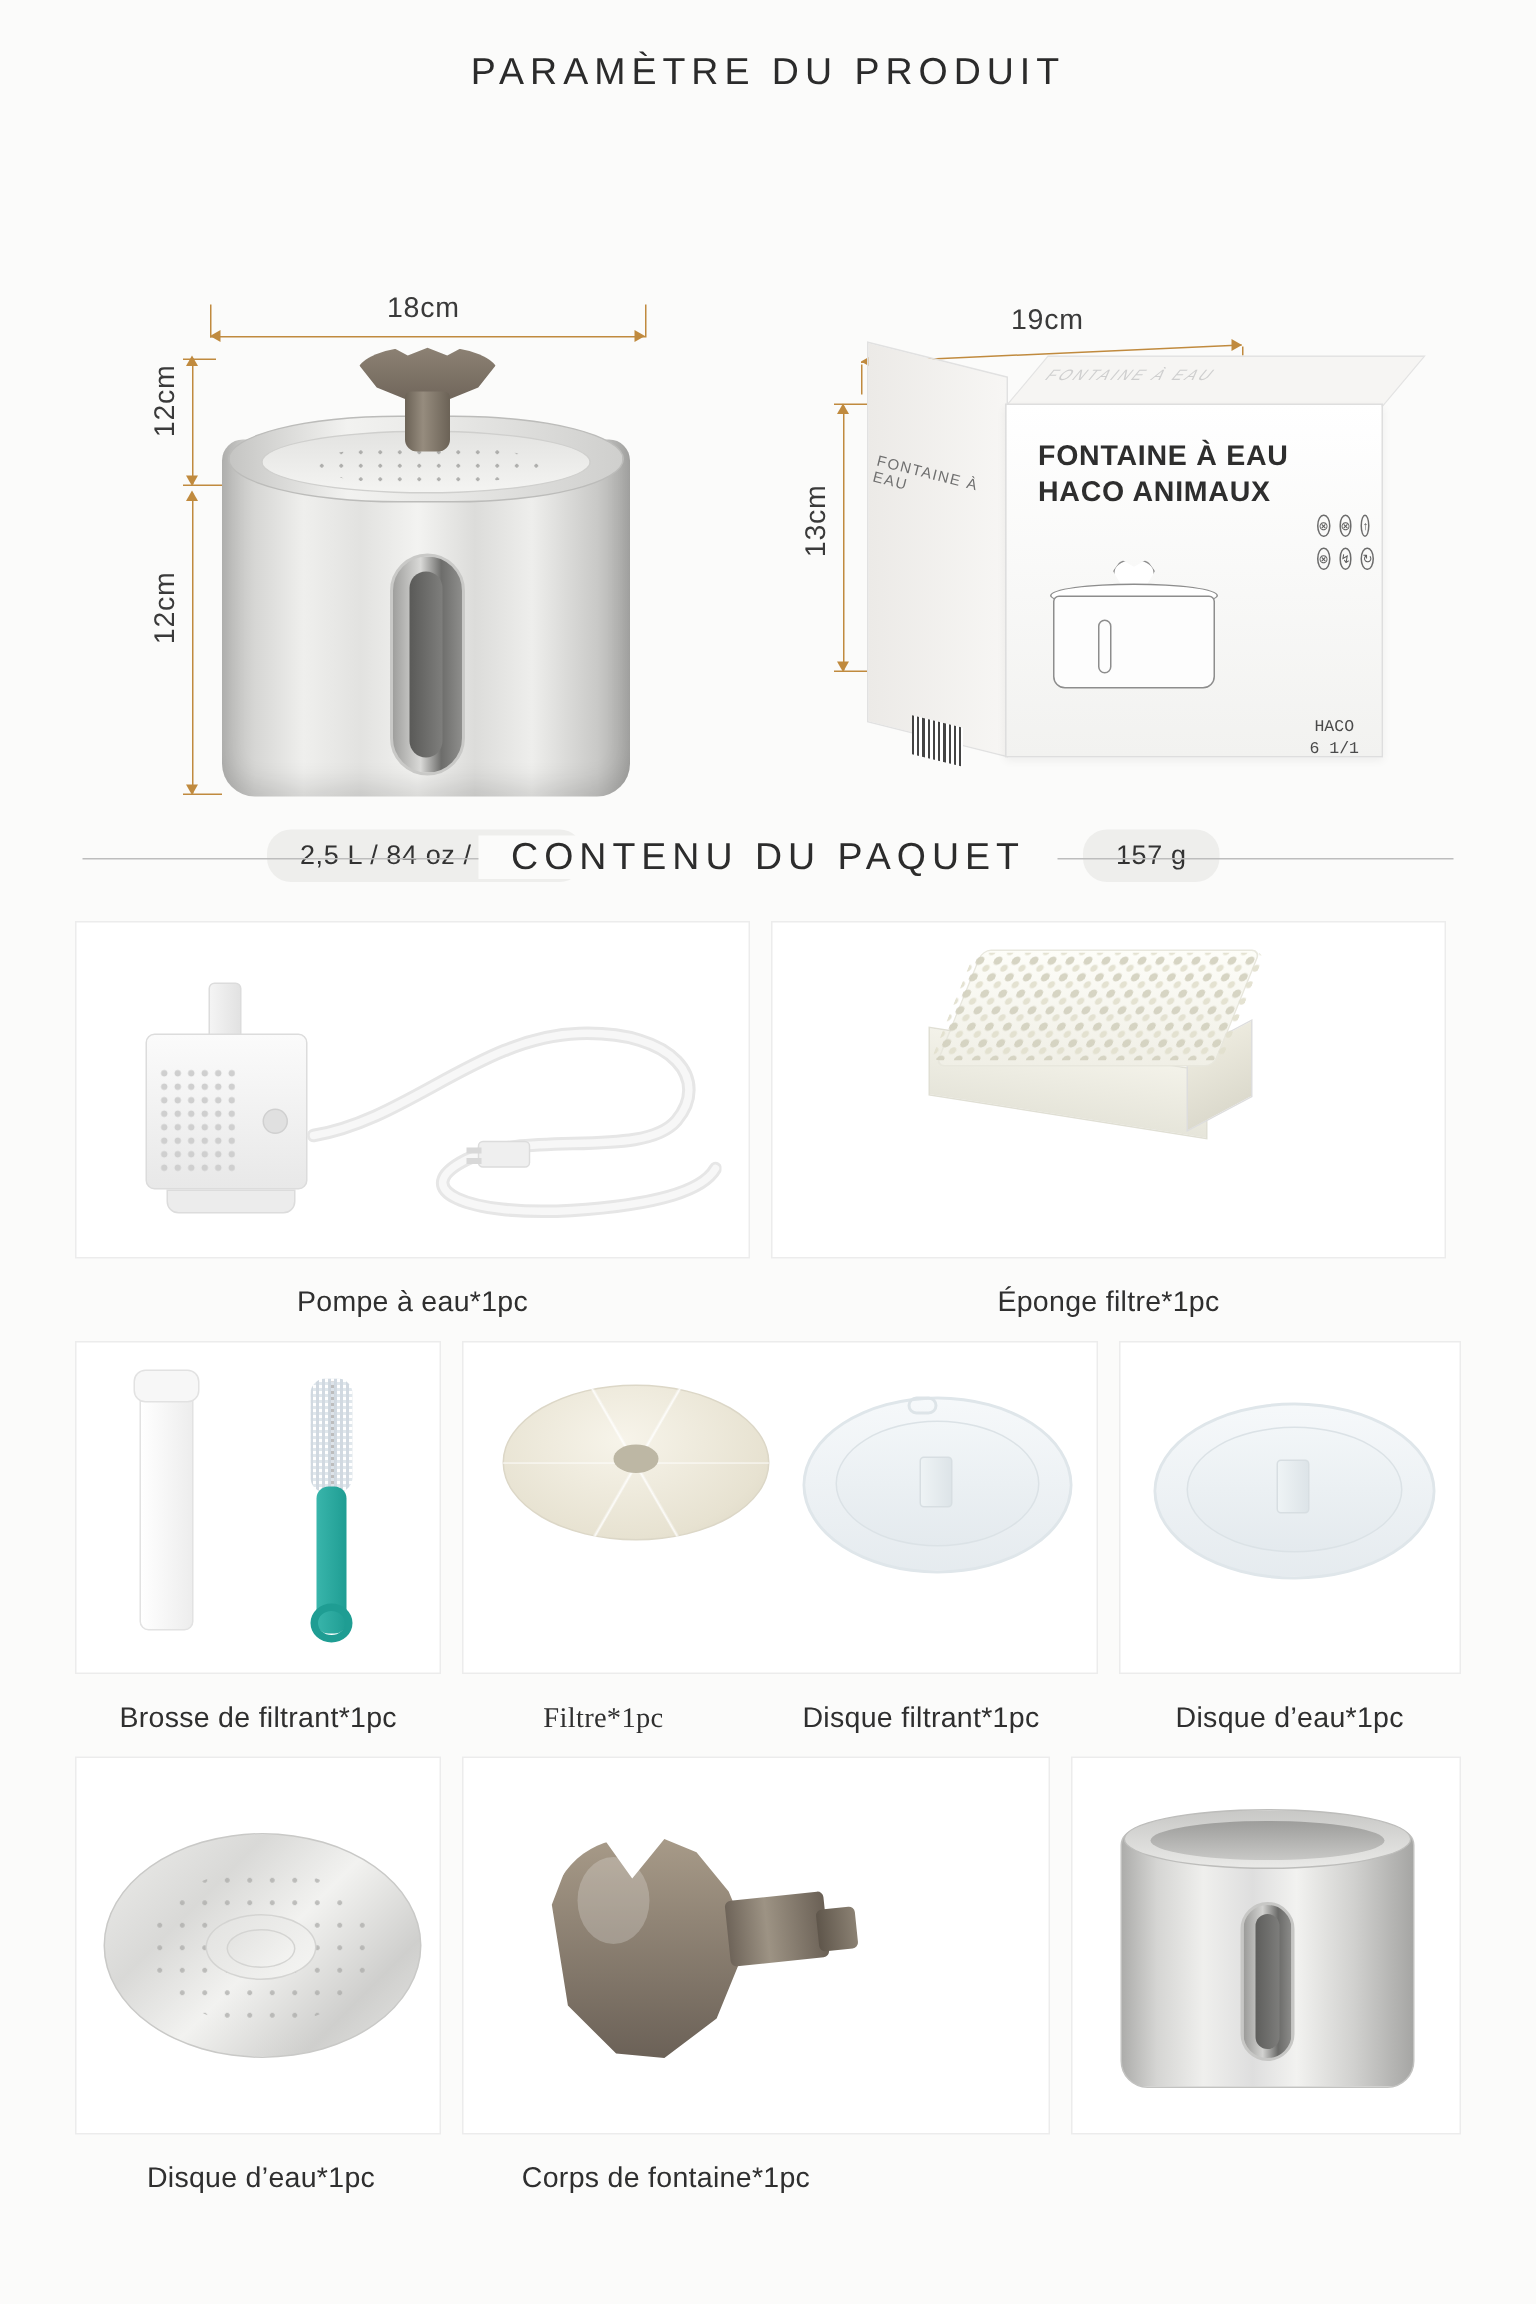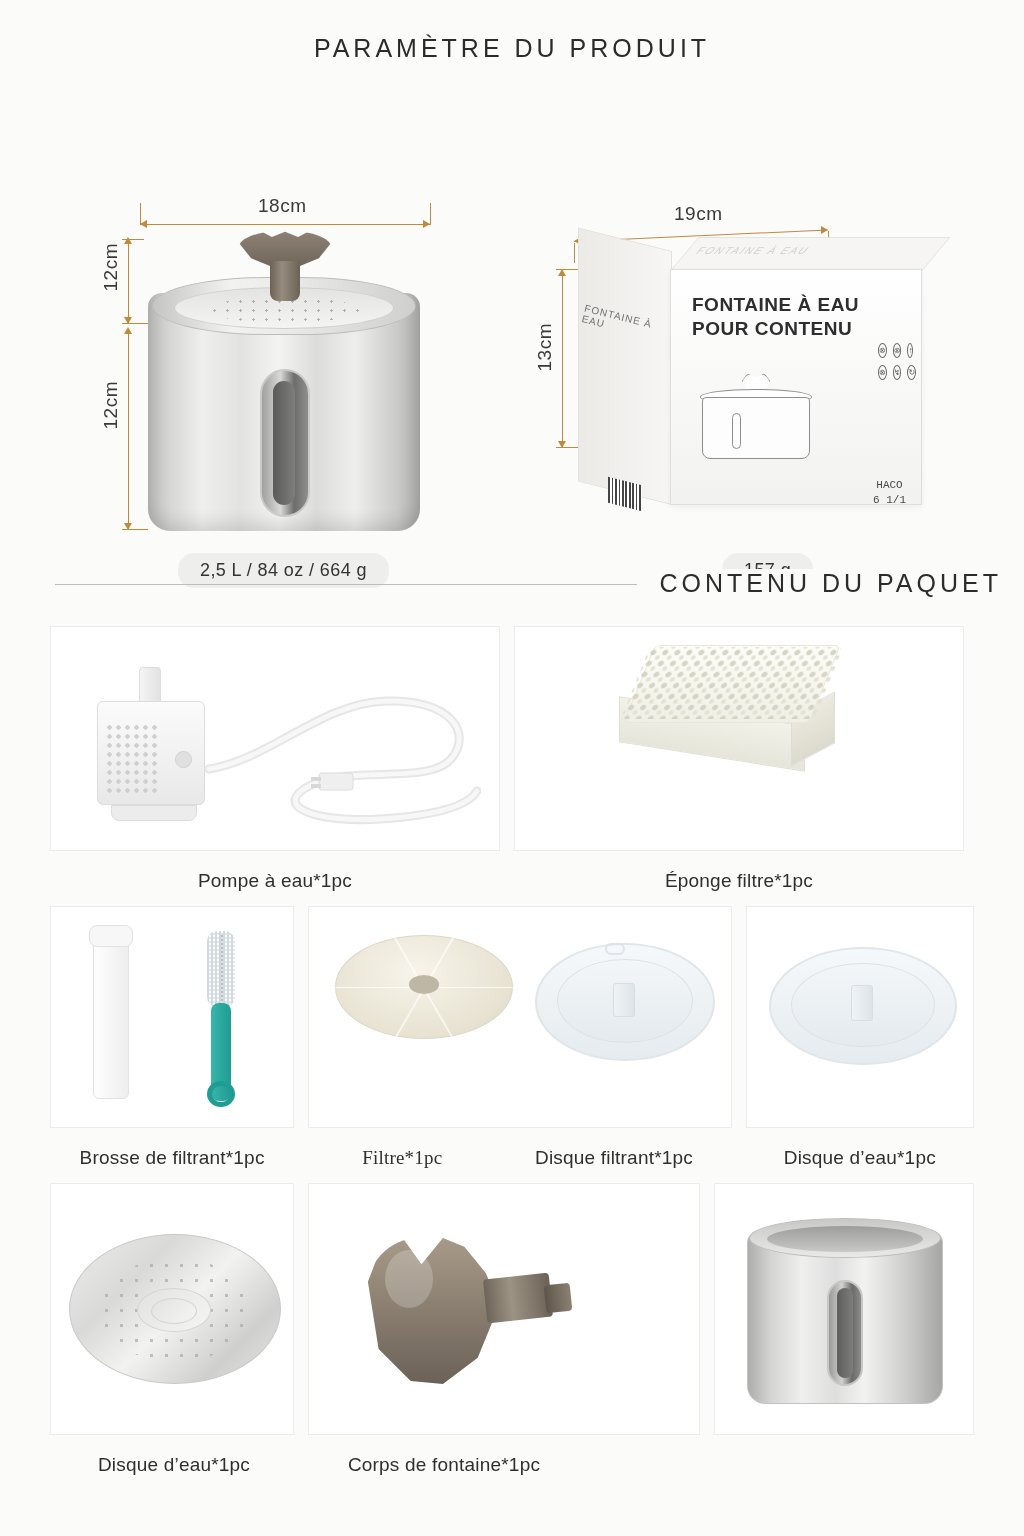--- a/index.html
+++ b/index.html
@@ -261,22 +261,22 @@
     border-radius: 16px;
     font-size: 18px;
     color: #333;
     padding: 7px 22px;
     letter-spacing: .4px;
   }
 
   
   .divider-title {
     position: relative;
-    margin-top: 38px;
-    text-align: right;
+    margin-top: 26px;
+    text-align: center;
   }
   .divider-title .dt-text {
     display: inline-block;
     font-size: 25px;
     letter-spacing: 4px;
     padding: 0 22px;
     background: #fbfbfa;
     position: relative;
     z-index: 2;
   }
@@ -445,21 +445,21 @@
     <div class="dim vert" style="left:534px; top:232px;">13cm</div>
 
     <div class="boxwrap">
       <div class="box-side"></div>
       <div class="box-top"></div>
       <div class="box-front"></div>
       <div class="box-side-text">FONTAINE À EAU</div>
       <div class="box-top-text">FONTAINE À EAU</div>
       <div class="box-title">
         <div>FONTAINE À EAU</div>
-        <div>POUR CONTENU</div>
+        <div>HACO ANIMAUX</div>
       </div>
       <div class="box-icons">
         <div class="row">
           <div class="ic">⊗</div>
           <div class="ic">⊗</div>
           <div class="ic">↑</div>
         </div>
         <div class="row">
           <div class="ic">⊗</div>
           <div class="ic">↯</div>

